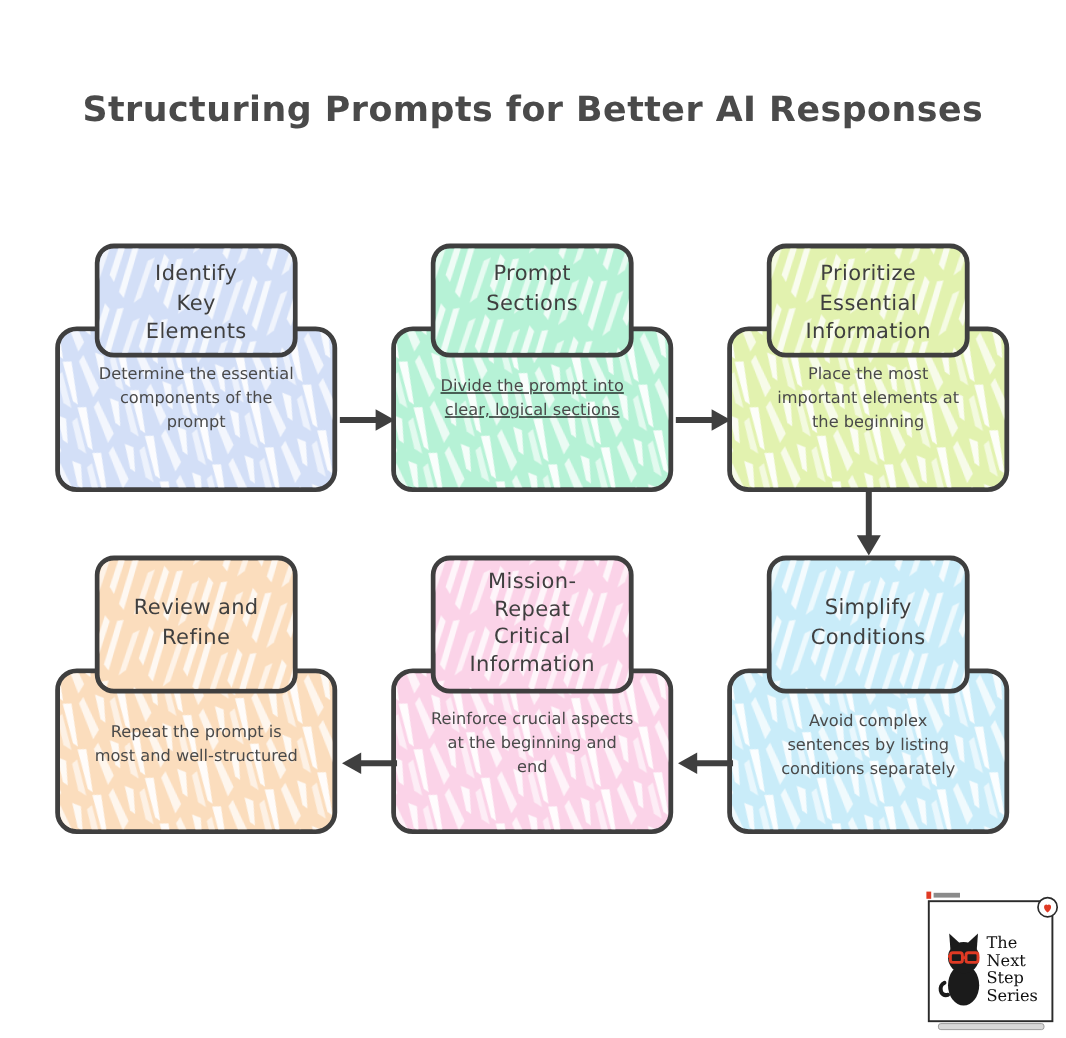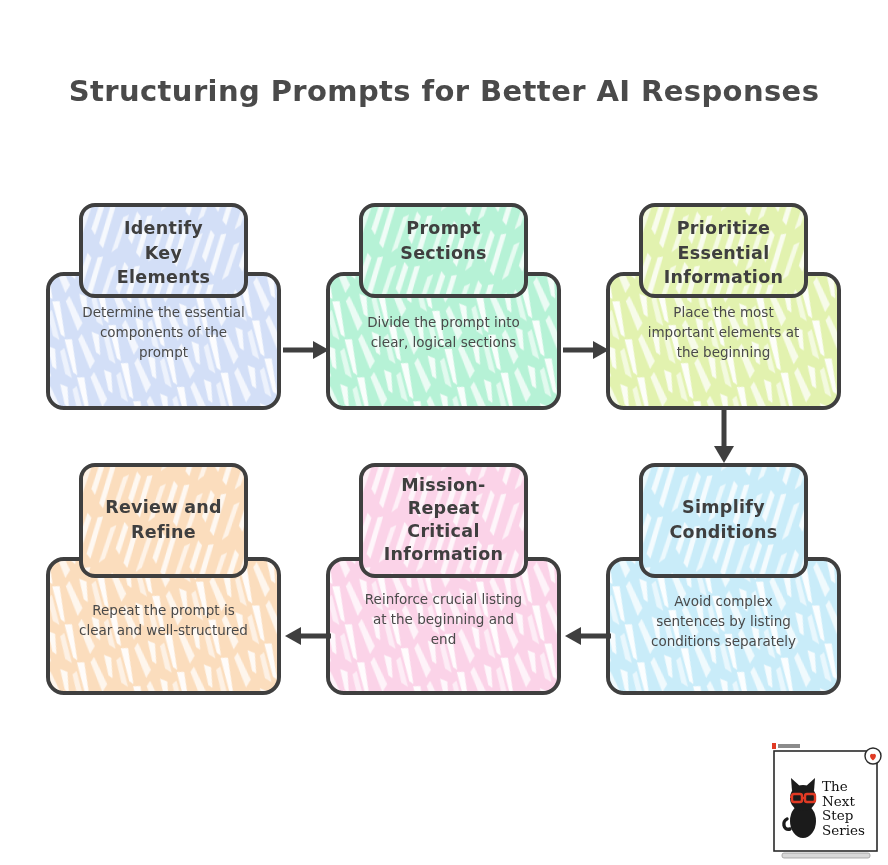--- a/index.html
+++ b/index.html
@@ -49,21 +49,21 @@
   .tex{
     position:absolute;
     left:-12px;top:-12px;right:-12px;bottom:-12px;
     pointer-events:none;
   }
 
   .head-text{
     position:relative;z-index:4;
     text-align:center;
     font-family:"DejaVu Sans", sans-serif;
-    font-weight:bold;
+    font-weight:normal;
     font-size:17.5px;
     line-height:24.5px;
     color:#3f3f3f;
     letter-spacing:0.3px;
     width:100%;
   }
   .body-text{
     position:relative;z-index:4;
     text-align:center;
     font-family:"DejaVu Sans", sans-serif;
@@ -128,21 +128,21 @@
         </svg>
       <div class="head-text" style="margin-top:9px;">
         <div>Identify</div>
         <div>Key</div>
         <div>Elements</div>
       </div>
     </div>
   </div>
 
   <div class="card">
-    <div class="card-body" style="left:326px;top:272px;width:235px;height:138px;background:#b6f2d6;">
+    <div class="card-body" style="left:326px;top:272px;width:235px;height:138px;background:#b6f2d6;text-decoration:underline;">
       <svg class="tex">
           <rect width="100%" height="100%" fill="url(#sketch)"></rect>
         </svg>
       <div class="body-text" style="margin-top:36px;">
         <div>Divide the prompt into</div>
         <div>clear, logical sections</div>
       </div>
     </div>
     <div class="card-head" style="left:359px;top:203px;width:169px;height:95px;background:#b6f2d6;">
       <svg class="tex">
@@ -199,21 +199,21 @@
       </div>
     </div>
   </div>
 
   <div class="card">
     <div class="card-body" style="left:326px;top:557px;width:235px;height:138px;background:#fbd3e8;">
       <svg class="tex">
           <rect width="100%" height="100%" fill="url(#sketch)"></rect>
         </svg>
       <div class="body-text" style="margin-top:28px;padding:0 6px;">
-        <div>Reinforce crucial listing</div>
+        <div>Reinforce crucial aspects</div>
         <div>at the beginning and</div>
         <div>end</div>
       </div>
     </div>
     <div class="card-head" style="left:359px;top:463px;width:169px;height:115px;background:#fbd3e8;">
       <svg class="tex">
           <rect width="100%" height="100%" fill="url(#sketch2)"></rect>
         </svg>
       <div class="head-text" style="margin-top:7px;line-height:23px;">
         <div>Mission-</div>
@@ -224,21 +224,21 @@
     </div>
   </div>
 
   <div class="card">
     <div class="card-body" style="left:46px;top:557px;width:235px;height:138px;background:#fbddbd;">
       <svg class="tex">
           <rect width="100%" height="100%" fill="url(#sketch)"></rect>
         </svg>
       <div class="body-text" style="margin-top:39px;padding:0 4px;">
         <div>Repeat the prompt is</div>
-        <div>clear and well-structured</div>
+        <div>most and well-structured</div>
       </div>
     </div>
     <div class="card-head" style="left:79px;top:463px;width:169px;height:115px;background:#fbddbd;">
       <svg class="tex">
           <rect width="100%" height="100%" fill="url(#sketch2)"></rect>
         </svg>
       <div class="head-text" style="margin-top:28px;">
         <div>Review and</div>
         <div>Refine</div>
       </div>

